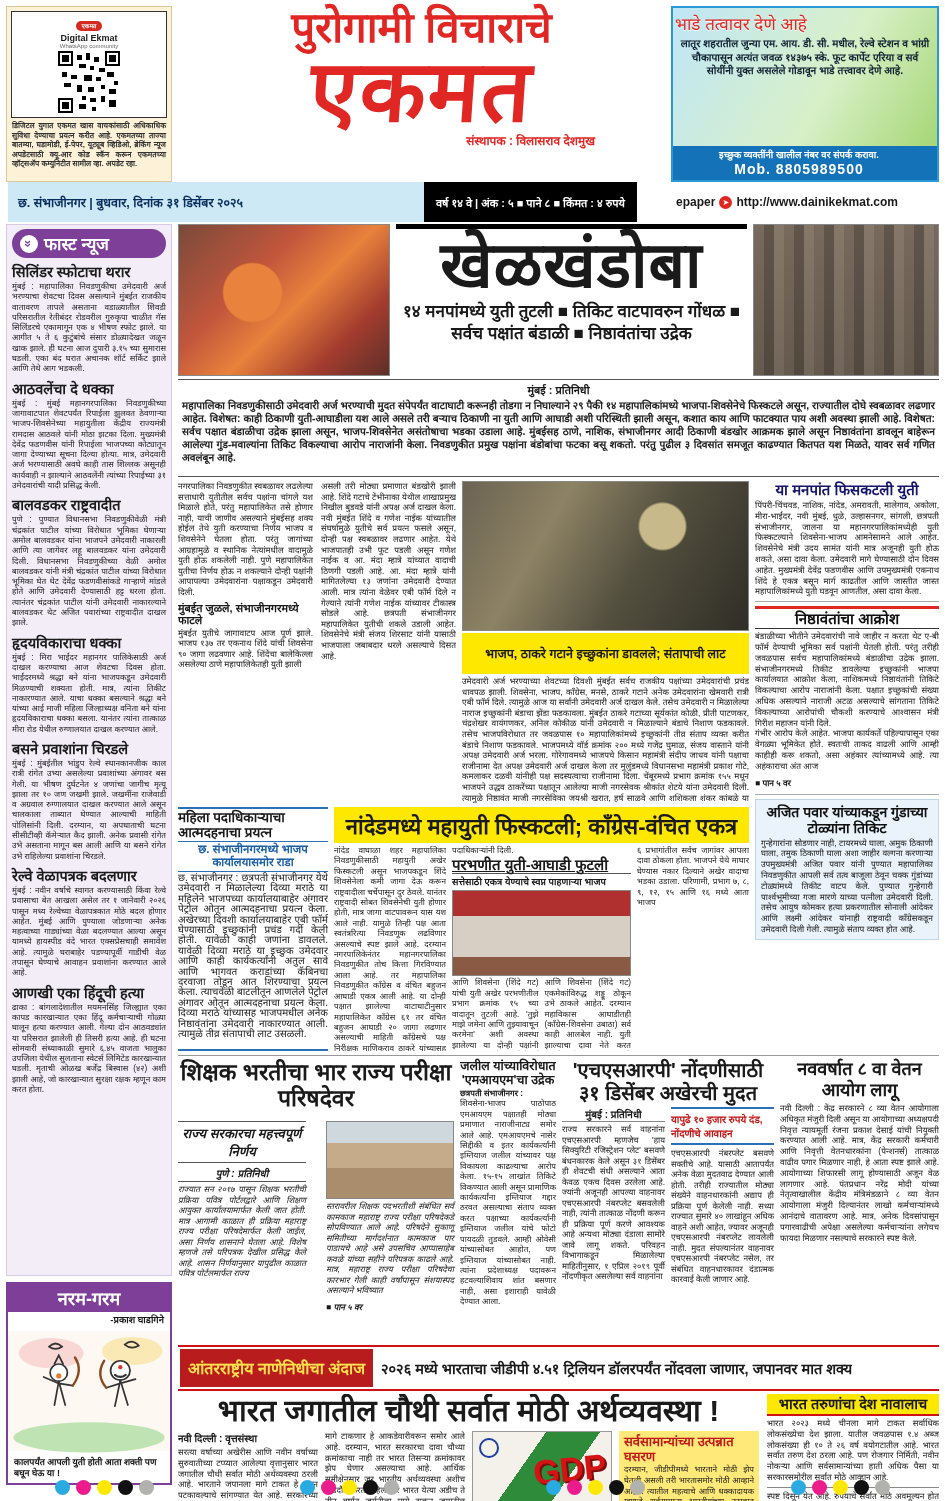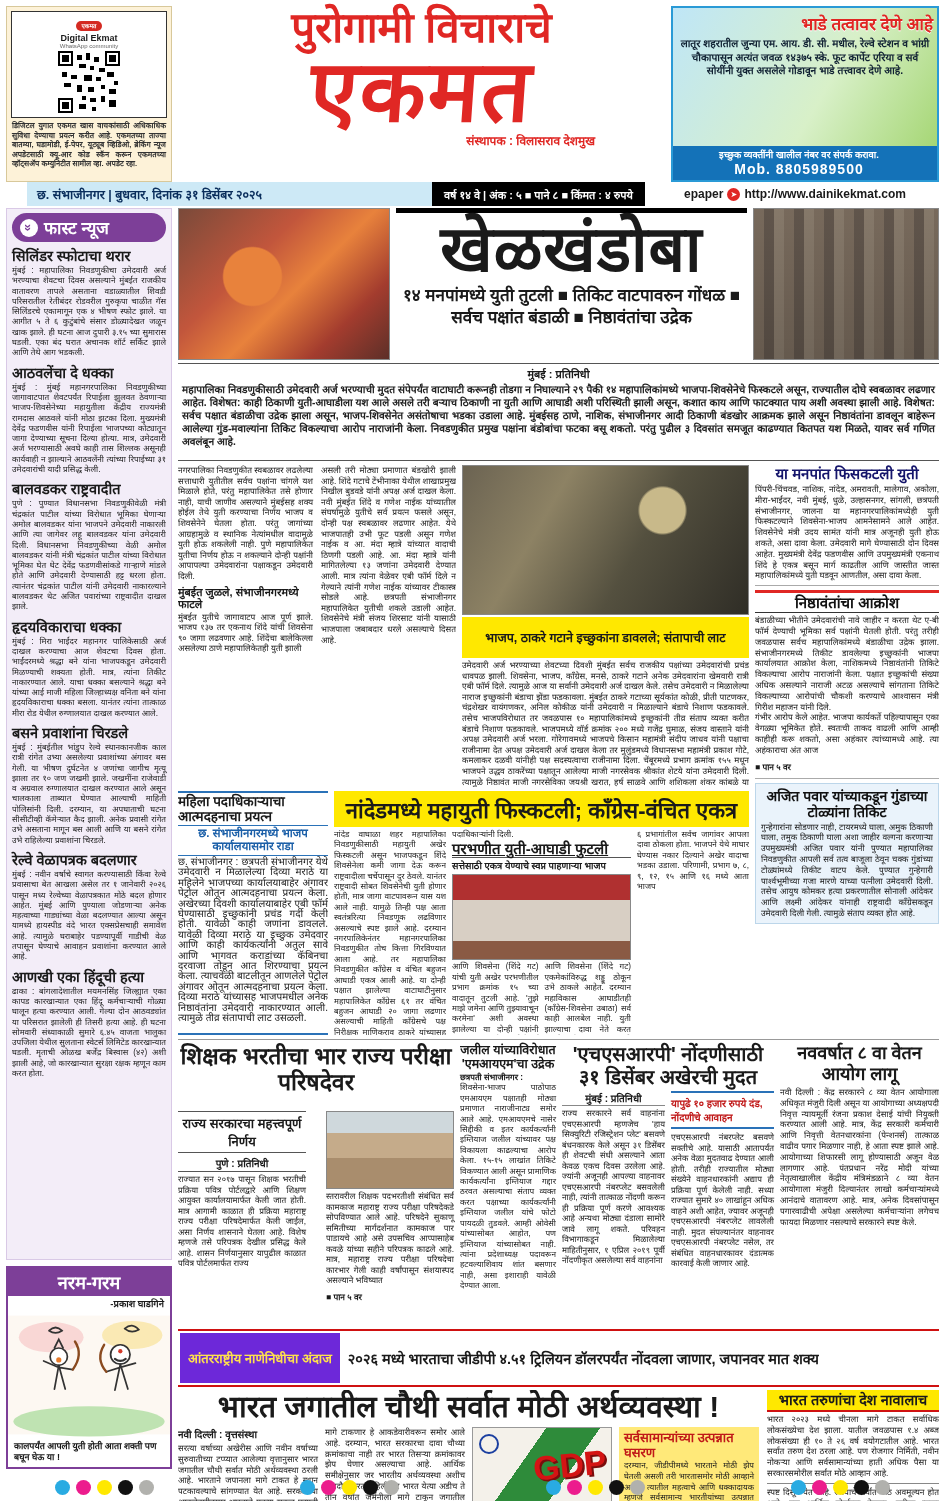--- a/index.html
+++ b/index.html
@@ -13,26 +13,26 @@
   .qr-title{font-weight:bold;font-size:9px;margin-top:1px;}
   .qr-sub{font-size:6px;color:#666;}
   .qr{width:62px;height:62px;display:block;margin:2px auto;}
   .digital-caption{font-size:7.6px;line-height:9.6px;margin:3px 1px 0 1px;text-align:justify;font-weight:bold;color:#333;}
   .brand{flex:1;text-align:center;position:relative;}
   .brand .tagline{color:#e02724;font-size:42px;font-weight:bold;line-height:44px;}
   .brand .title{color:#e02724;font-size:86px;font-weight:800;line-height:82px;transform:skewX(-4deg);letter-spacing:2px;}
   .brand .founder{color:#e02724;font-size:12px;font-weight:bold;text-align:right;padding-right:70px;}
   .ad-box{width:268px;flex:0 0 268px;border:2px solid #2a9ad6;box-sizing:border-box;display:flex;flex-direction:column;
           background:linear-gradient(120deg,#bfe6f7 0%,#d8f0c8 55%,#9fd36a 100%);}
-  .ad-title{color:#e02724;font-weight:700;font-size:17px;text-align:right;padding:4px 4px 2px 2px;text-shadow:0 1px 0 #fff;}
+  .ad-title{color:#e02724;font-weight:400;font-size:17px;text-align:left;padding:4px 4px 2px 2px;text-shadow:0 1px 0 #fff;}
   .ad-body{font-size:10.3px;font-weight:bold;color:#123;line-height:13.5px;text-align:center;margin:0 6px;flex:1;}
   .ad-contact{background:#1472b8;color:#fff;text-align:center;font-size:9.5px;font-weight:bold;padding:2px 12px 3px 0;}
   .ad-mob{font-size:14px;letter-spacing:1px;}
   
-  .datebar{display:flex;height:24px;margin:0 0;align-items:stretch;padding-left:27px;}
+  .datebar{display:flex;height:40px;margin:0 8px;align-items:stretch;}
   .db-date{flex:1;background:#cde9f6;color:#0a2e5c;font-weight:bold;font-size:12.5px;display:flex;align-items:center;padding-left:10px;}
   .db-edition{background:#000;color:#fff;font-weight:bold;font-size:11px;display:flex;align-items:center;padding:0 12px;}
   .db-epaper{flex:0 0 300px;background:#fff;display:flex;align-items:center;justify-content:center;font-size:12px;font-weight:bold;gap:4px;text-align:right;}
   .ep-icon{display:inline-block;width:13px;height:13px;border-radius:50%;background:#e02724;color:#fff;font-size:8px;line-height:13px;text-align:center;}
   .ep-icon::before{content:"➤";}
   
   .content{display:flex;margin:2px 6px 0 6px;gap:6px;}
   .leftcol{width:166px;flex:0 0 166px;}
   .maincol{flex:1;min-width:0;}
   
@@ -102,21 +102,21 @@
   .parbhani h4{margin:1px 0;font-size:15px;line-height:16px;border-bottom:1px solid #555;text-decoration:underline;}
   .p-deck{font-size:9.5px;font-weight:bold;}
   .photo-press{height:86px;margin:2px 0;background:
      linear-gradient(180deg,#b03030 0 30%,#d8cfc4 30% 78%,#8a5a44 78%);}
   .p-cols{display:flex;gap:6px;}
   .p-cols p{flex:1;}
   
   .band-b{display:flex;gap:6px;border-top:1px solid #999;margin-top:4px;padding-top:3px;height:282px;overflow:hidden;}
   .shikshak{flex:0 0 276px;}
   .shikshak h2{margin:0;font-size:23px;line-height:26px;text-align:center;}
-  .sh-cols{display:flex;gap:20px;margin-top:16px;}
+  .sh-cols{display:flex;gap:20px;margin-top:10px;font-style:italic;}
   .sh-left{flex:1;}
   .sh-sub{border-top:1px solid #555;border-bottom:1px solid #555;font-size:13px;font-weight:bold;text-align:center;padding:2px 0;margin-bottom:2px;}
   .sh-by{border-bottom:1px solid #555;font-size:10px;font-weight:bold;text-align:center;padding:1px 0;margin-bottom:2px;}
   .shikshak p{margin:0;font-size:8.3px;line-height:10.5px;text-align:justify;}
   .photo-exam{height:78px;margin-bottom:2px;background:
      linear-gradient(180deg,#cfd8dc 0 28%,#c5ab8a 28% 60%,#a98d6d 60%);}
   .jalil{flex:0 0 96px;}
   .jalil h3{margin:0 0 2px 0;font-size:12.5px;line-height:14px;text-align:center;}
   .jalil p{margin:0;font-size:8.2px;line-height:10.4px;text-align:justify;}
   .hsrp{flex:0 0 212px;}
@@ -124,21 +124,21 @@
   .hsrp-cols{display:flex;gap:6px;margin-top:2px;}
   .hsrp-cols>div{flex:1;}
   .hsrp p{margin:0;font-size:8.3px;line-height:10.5px;text-align:justify;}
   .hsrp-by{font-size:10px;font-weight:bold;text-align:center;border-bottom:1px solid #888;margin-bottom:2px;}
   .hsrp-box{border-top:2px solid #2a72b8;border-bottom:2px solid #2a72b8;color:#c01818;font-weight:800;font-size:10px;text-align:left;padding:3px 0;margin-bottom:3px;}
   .vetan{flex:1;min-width:0;}
   .vetan h3{margin:0 0 2px 0;font-size:18px;line-height:21px;text-align:center;}
   .vetan p{margin:0;font-size:8.4px;line-height:10.8px;text-align:justify;}
   
   .imf-strip{border-top:2px solid #cf1111;border-bottom:2px solid #cf1111;display:flex;align-items:center;gap:8px;margin-top:4px;padding:2px 2px;}
-  .imf-label{background:#6d28d9;color:#ffe14d;font-weight:800;font-size:13px;padding:16px 8px;white-space:nowrap;}
+  .imf-label{background:#b91c1c;color:#ffe14d;font-weight:800;font-size:16px;padding:8px 8px;white-space:nowrap;}
   .imf-text{font-weight:800;font-size:14.5px;white-space:nowrap;overflow:hidden;}
   
   .band-c{display:flex;gap:8px;margin-top:3px;height:238px;overflow:hidden;}
   .gdp-main{flex:1;min-width:0;}
   .gdp-main h2{margin:0 0 3px 0;font-size:30px;line-height:34px;text-align:center;}
   .gdp-cols{display:flex;gap:7px;}
   .gdp-cols>div,.gdp-cols>p{flex:1;min-width:0;}
   .gdp-cols p{margin:0;font-size:8.4px;line-height:10.8px;text-align:justify;}
   .byline2{font-weight:bold;font-size:10px;margin-bottom:2px;}
   .gdp-graphic{position:relative;height:78px;border:1px solid #999;margin-bottom:2px;overflow:hidden;

